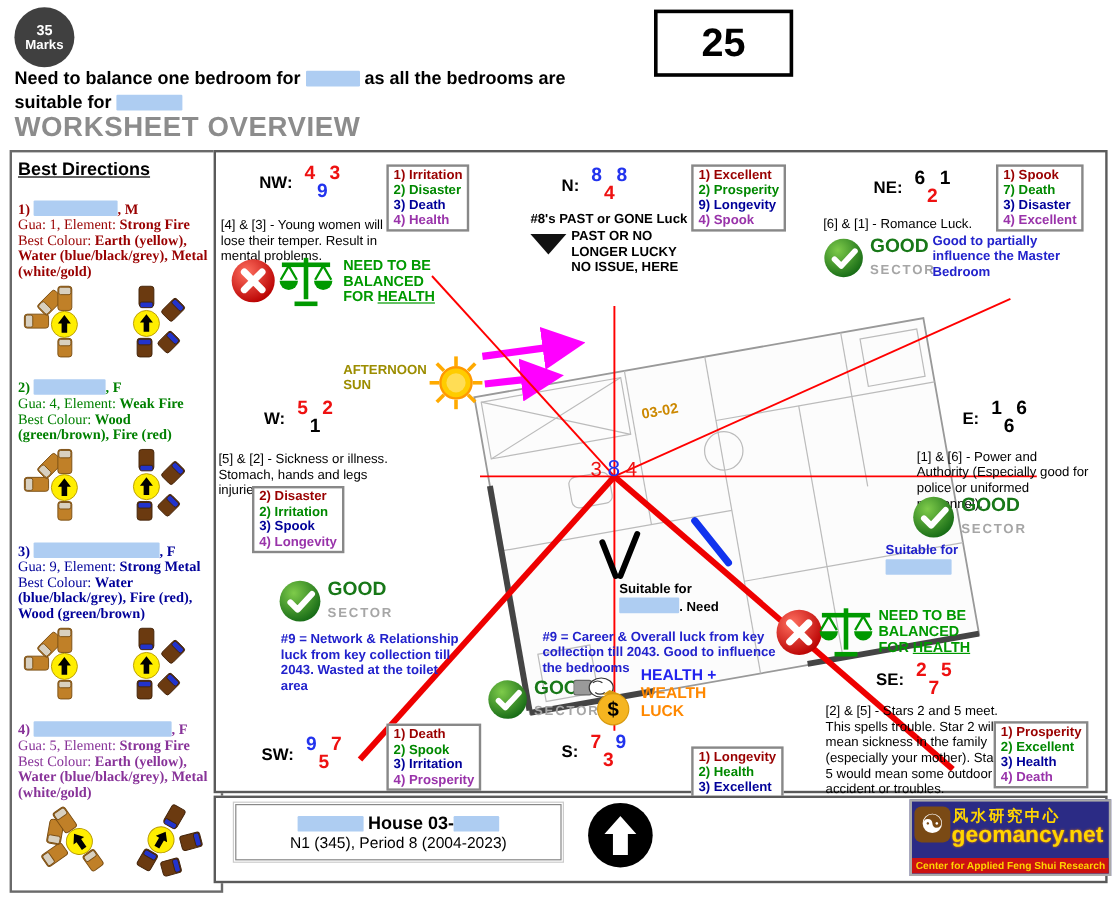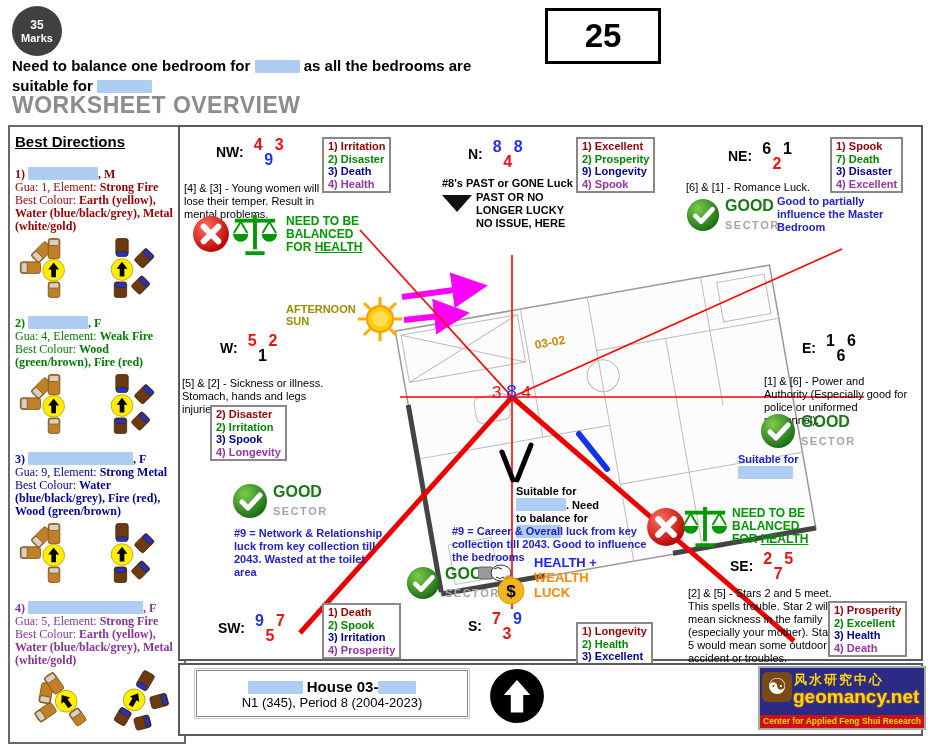--- a/index.html
+++ b/index.html
@@ -406,21 +406,20 @@
     </div>
 
     <div class="abs bnote" style="left:558px;top:326px">
       <div>Suitable for</div>
       <span class="redact w55"></span>
     </div>
 
     <div class="abs bold-note" style="left:336px;top:358px;width:120px">
       <div>Suitable for</div>
       <div><span class="redact w50"></span><span>. Need</span></div>
-      <div><span>to balance for</span> <span class="redact w45"></span></div>
     </div>
 
     <div class="abs bnote" style="left:272px;top:398px;width:200px">#9 = Career &amp; Overall luck from key collection till 2043. Good to influence the bedrooms</div>
 
     <div class="abs goodbadge" style="left:226px;top:438px">
       <svg width="34" height="34">
           <use href="#chk"></use>
         </svg>
       <span class="gw"><span class="g">GOOD</span><br><span class="s">SECTOR</span></span>
     </div>

